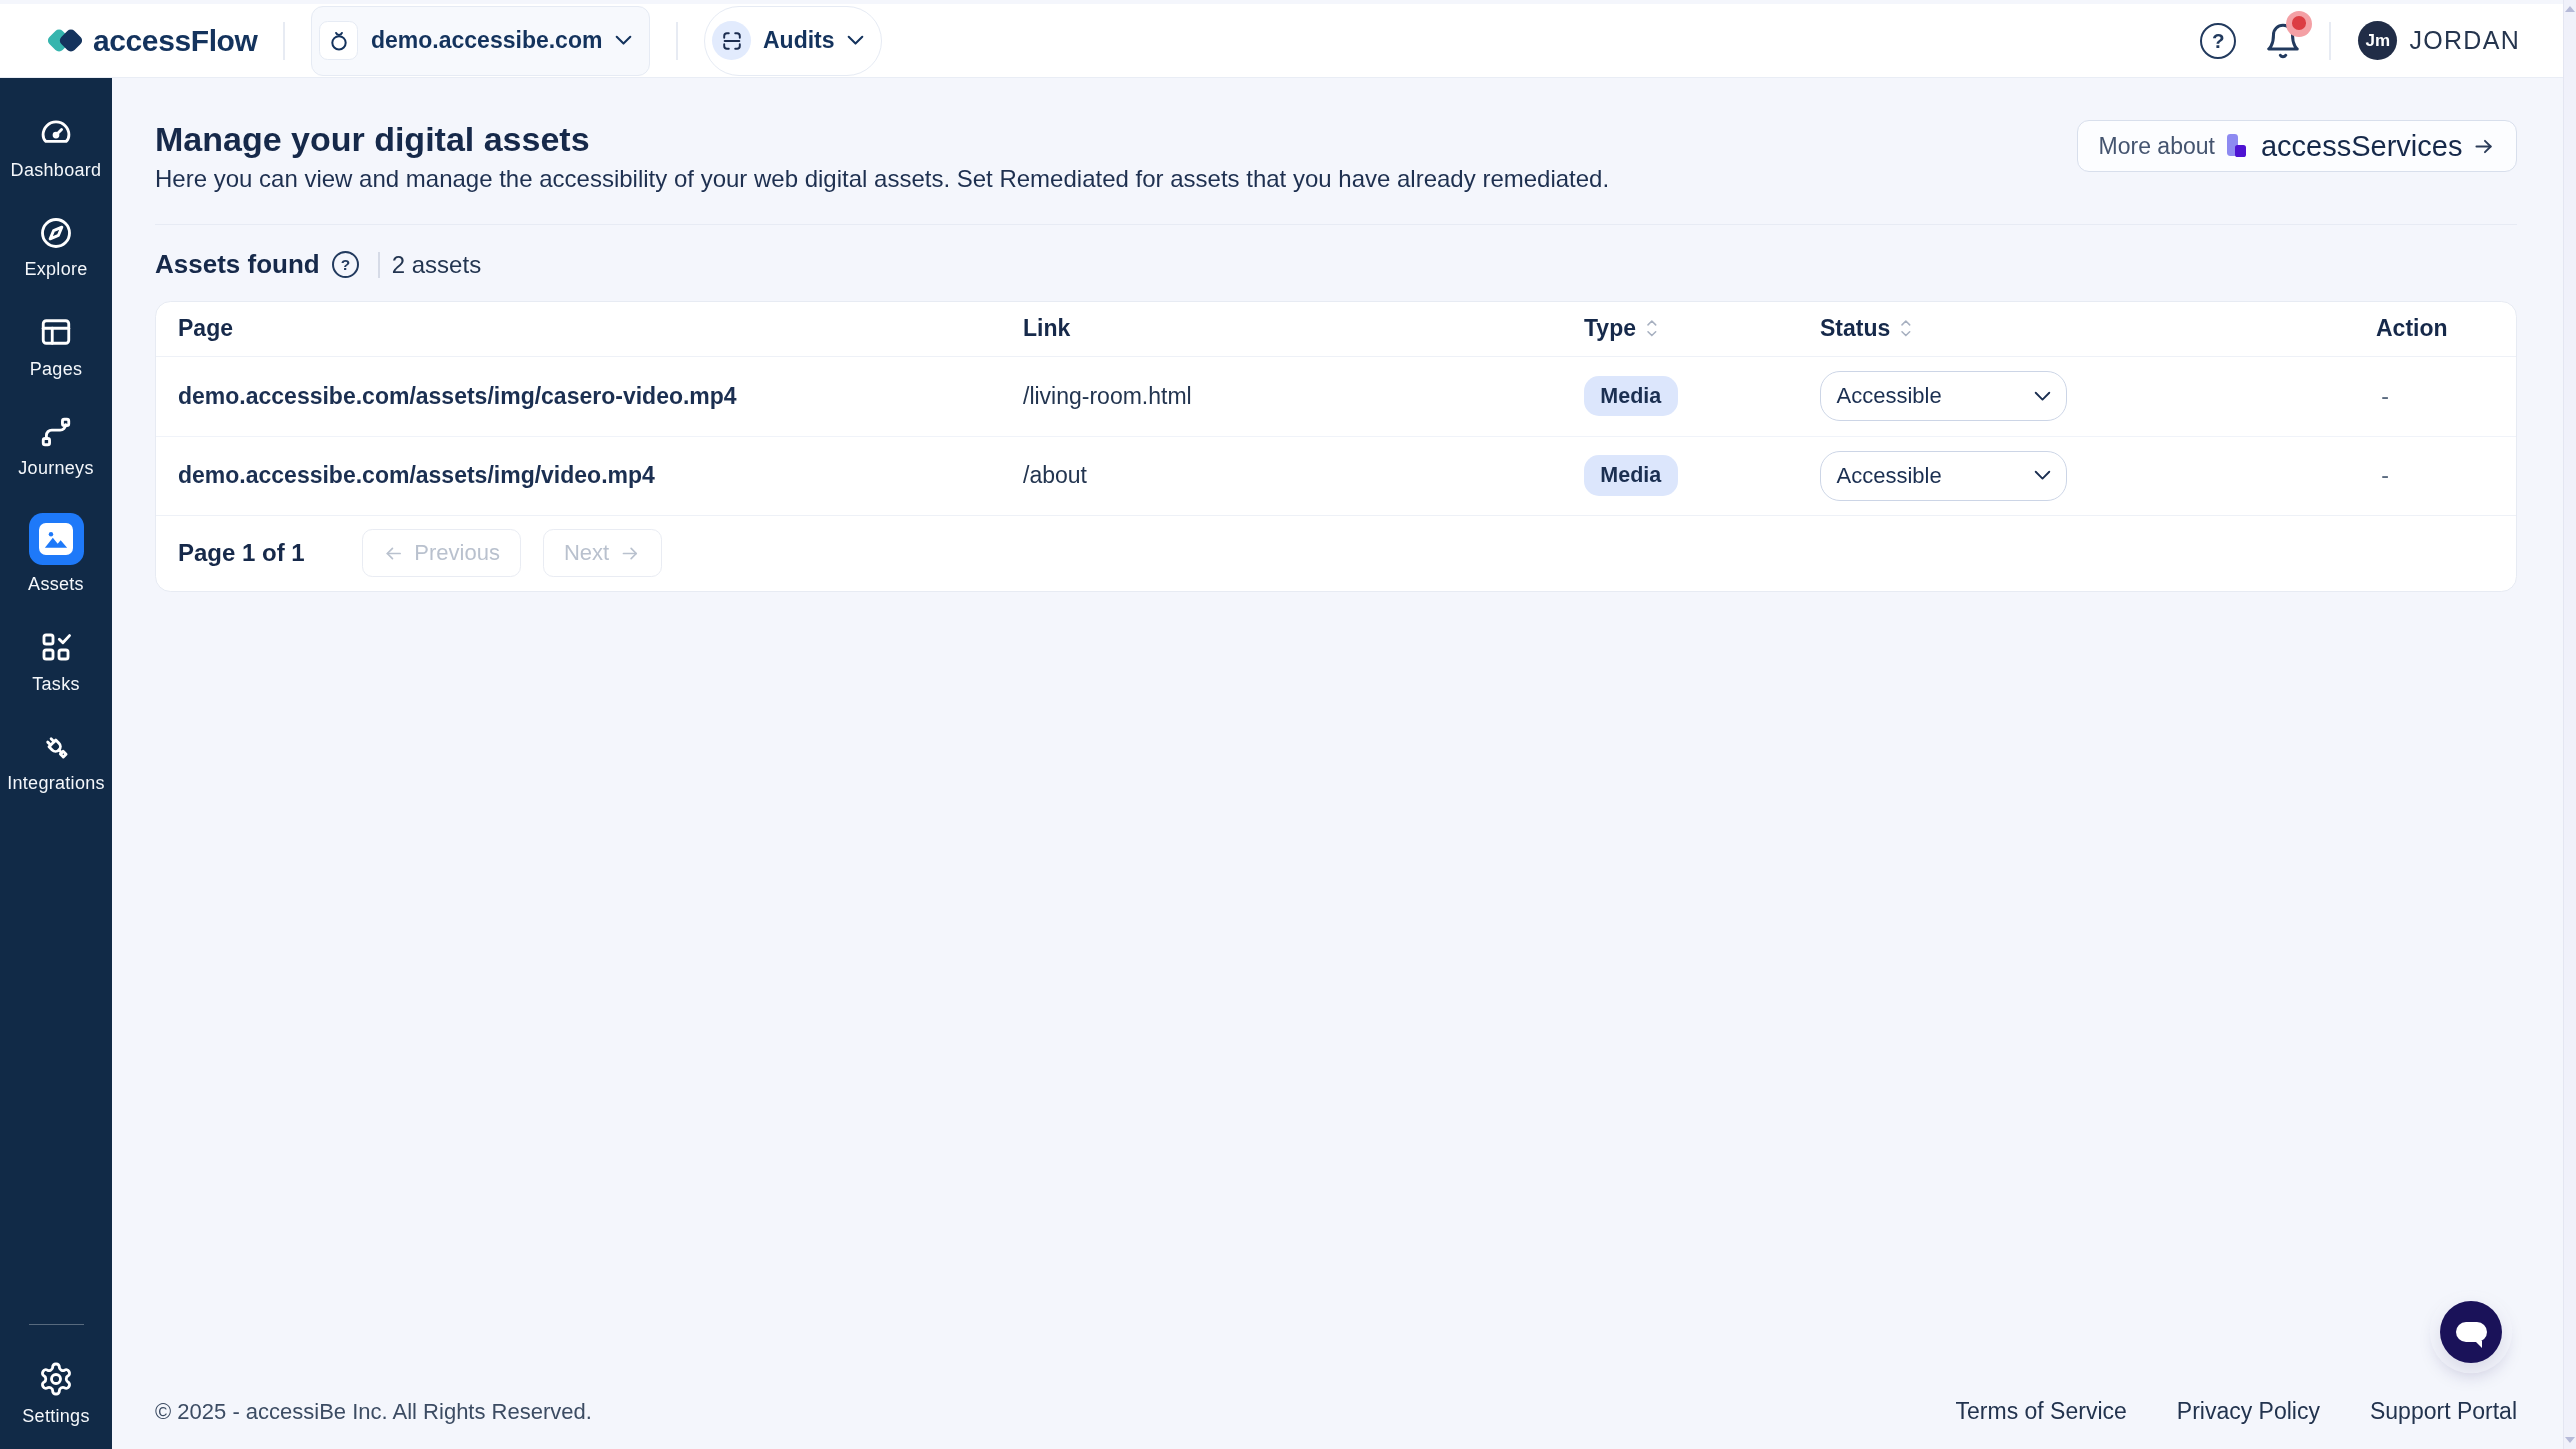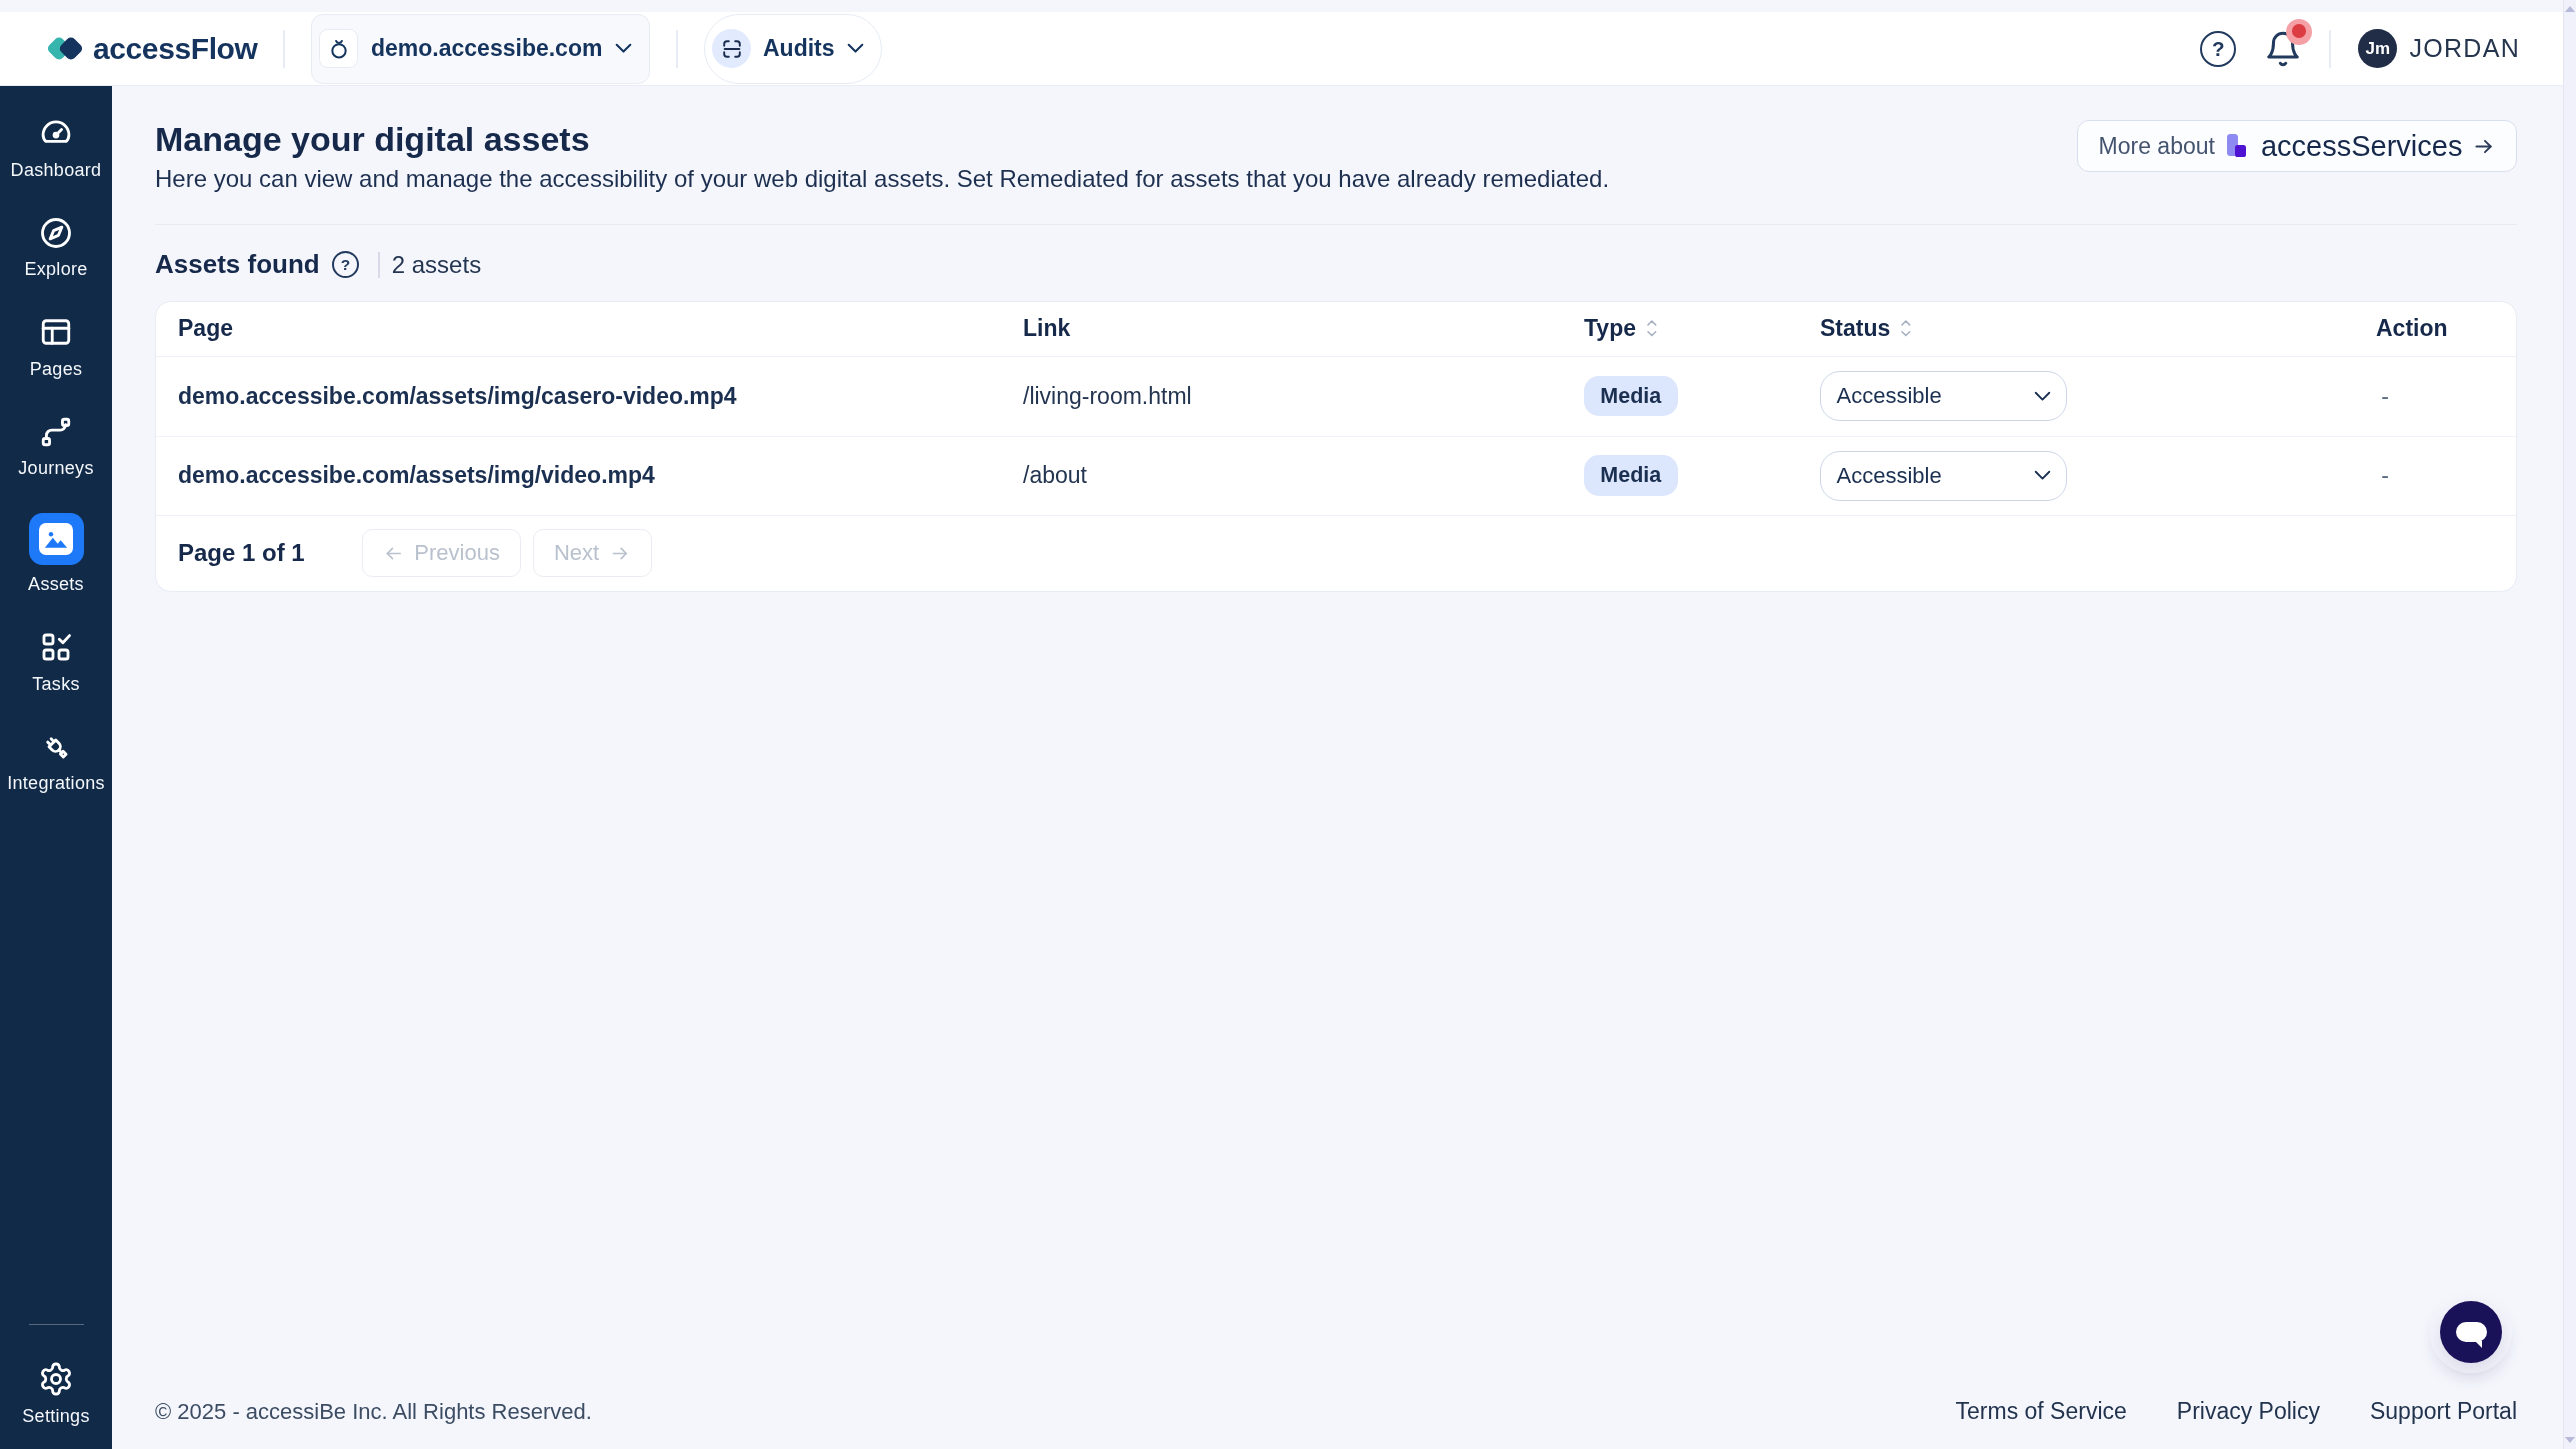--- a/index.html
+++ b/index.html
@@ -13,21 +13,21 @@
   }
   svg{display:block}
 
   
   .scrollbar{position:absolute;top:0;right:0;bottom:0;width:13px;background:#f0f1fa;border-left:0.9px solid #e4e6f2;display:flex;flex-direction:column;justify-content:space-between;align-items:center;padding:6px 0;z-index:50}
   .sb-arrow{width:0;height:0;border-left:5.2px solid transparent;border-right:5.2px solid transparent}
   .sb-arrow.up{border-bottom:6.9px solid #b6bad8}
   .sb-arrow.down{border-top:6.9px solid #b6bad8}
 
   
-  header{position:absolute;top:12px;left:0;right:13px;height:74px;background:#fff;border-bottom:1.7px solid #e9edf5;display:flex;align-items:center;padding:0 43px 0 48px;z-index:20}
+  header{position:absolute;top:4px;left:0;right:13px;height:74px;background:#fff;border-bottom:1.7px solid #e9edf5;display:flex;align-items:center;padding:0 43px 0 48px;z-index:20}
   .logo{display:flex;align-items:center;gap:11px}
   .logo-text{font-size:30px;font-weight:700;color:#14335d;letter-spacing:-0.4px}
   .hsep{width:1.7px;height:38px;background:#e7ebf3;margin:0 26px}
   .pill{display:flex;align-items:center;gap:13px;height:70px;border:1.7px solid #e6ebf4;border-radius:12px;background:#f7f9fd;padding:0 17px 0 6.9px;cursor:pointer}
   .pill .mini-badge{width:39px;height:39px;border-radius:8.6px;background:#fff;border:1.7px solid #e6ebf4;display:flex;align-items:center;justify-content:center}
   .pill-label{font-size:23px;font-weight:700;color:#14335d}
   .pill.round{border-radius:858px;background:#fff;gap:12px}
   .pill .icon-circle{width:39px;height:39px;border-radius:50%;background:#e2ebfd;display:flex;align-items:center;justify-content:center}
   .header-right{margin-left:auto;display:flex;align-items:center;gap:27.5px}
   .help-circle{width:36px;height:36px;border-radius:50%;border:2.6px solid #223a5e;color:#223a5e;font-size:20.6px;font-weight:700;display:flex;align-items:center;justify-content:center;cursor:pointer}
@@ -76,21 +76,21 @@
   .tbody-row + .tbody-row{border-top:1.7px solid #f0f3f9}
   .cell-link{font-size:23px;font-weight:700;color:#1b2f51}
   .cell-page{font-size:23px;color:#233550}
   .badge{display:inline-block;justify-self:start;padding:7.7px 16.3px;background:#dce6fc;border-radius:15px;font-size:21.5px;font-weight:600;color:#1b2f51}
   .select{width:247px;height:50px;border:1.7px solid #ccd5e6;border-radius:20px;background:#fff;display:flex;align-items:center;justify-content:space-between;padding:0 15.5px;font-size:22px;color:#1b2f51;cursor:pointer}
   .cell-action{font-size:23px;color:#5a6a7f;padding-left:5.2px}
 
   .pag-row{height:76px;display:flex;align-items:center;padding:0 22px;border-top:1.7px solid #eef1f7}
   .pag-summary{font-size:24px;font-weight:600;color:#16294a;margin-right:57px}
   .pag-btn{display:flex;align-items:center;gap:11px;height:48px;padding:0 20px;border:1.7px solid #e9ecf3;border-radius:10.3px;background:#fff;color:#b9c1ce;font-size:22px;cursor:default}
-  .pag-btn + .pag-btn{margin-left:12px}
+  .pag-btn + .pag-btn{margin-left:22px}
 
   
   .flex-spacer{flex:1}
   footer{display:flex;align-items:center;justify-content:space-between;padding-bottom:24px}
   .copyright{font-size:22px;color:#3c4c63}
   .flinks{display:flex;gap:50px}
   .flink{font-size:23px;color:#22334e;cursor:pointer}
 
   
   .chat-btn{position:absolute;right:74px;bottom:86px;width:62px;height:62px;border-radius:50%;background:#1a1259;display:flex;align-items:center;justify-content:center;cursor:pointer;box-shadow:0 0 0 10.3px rgba(244,246,252,.55),0 8.6px 20.6px rgba(26,18,89,.28);z-index:40}

